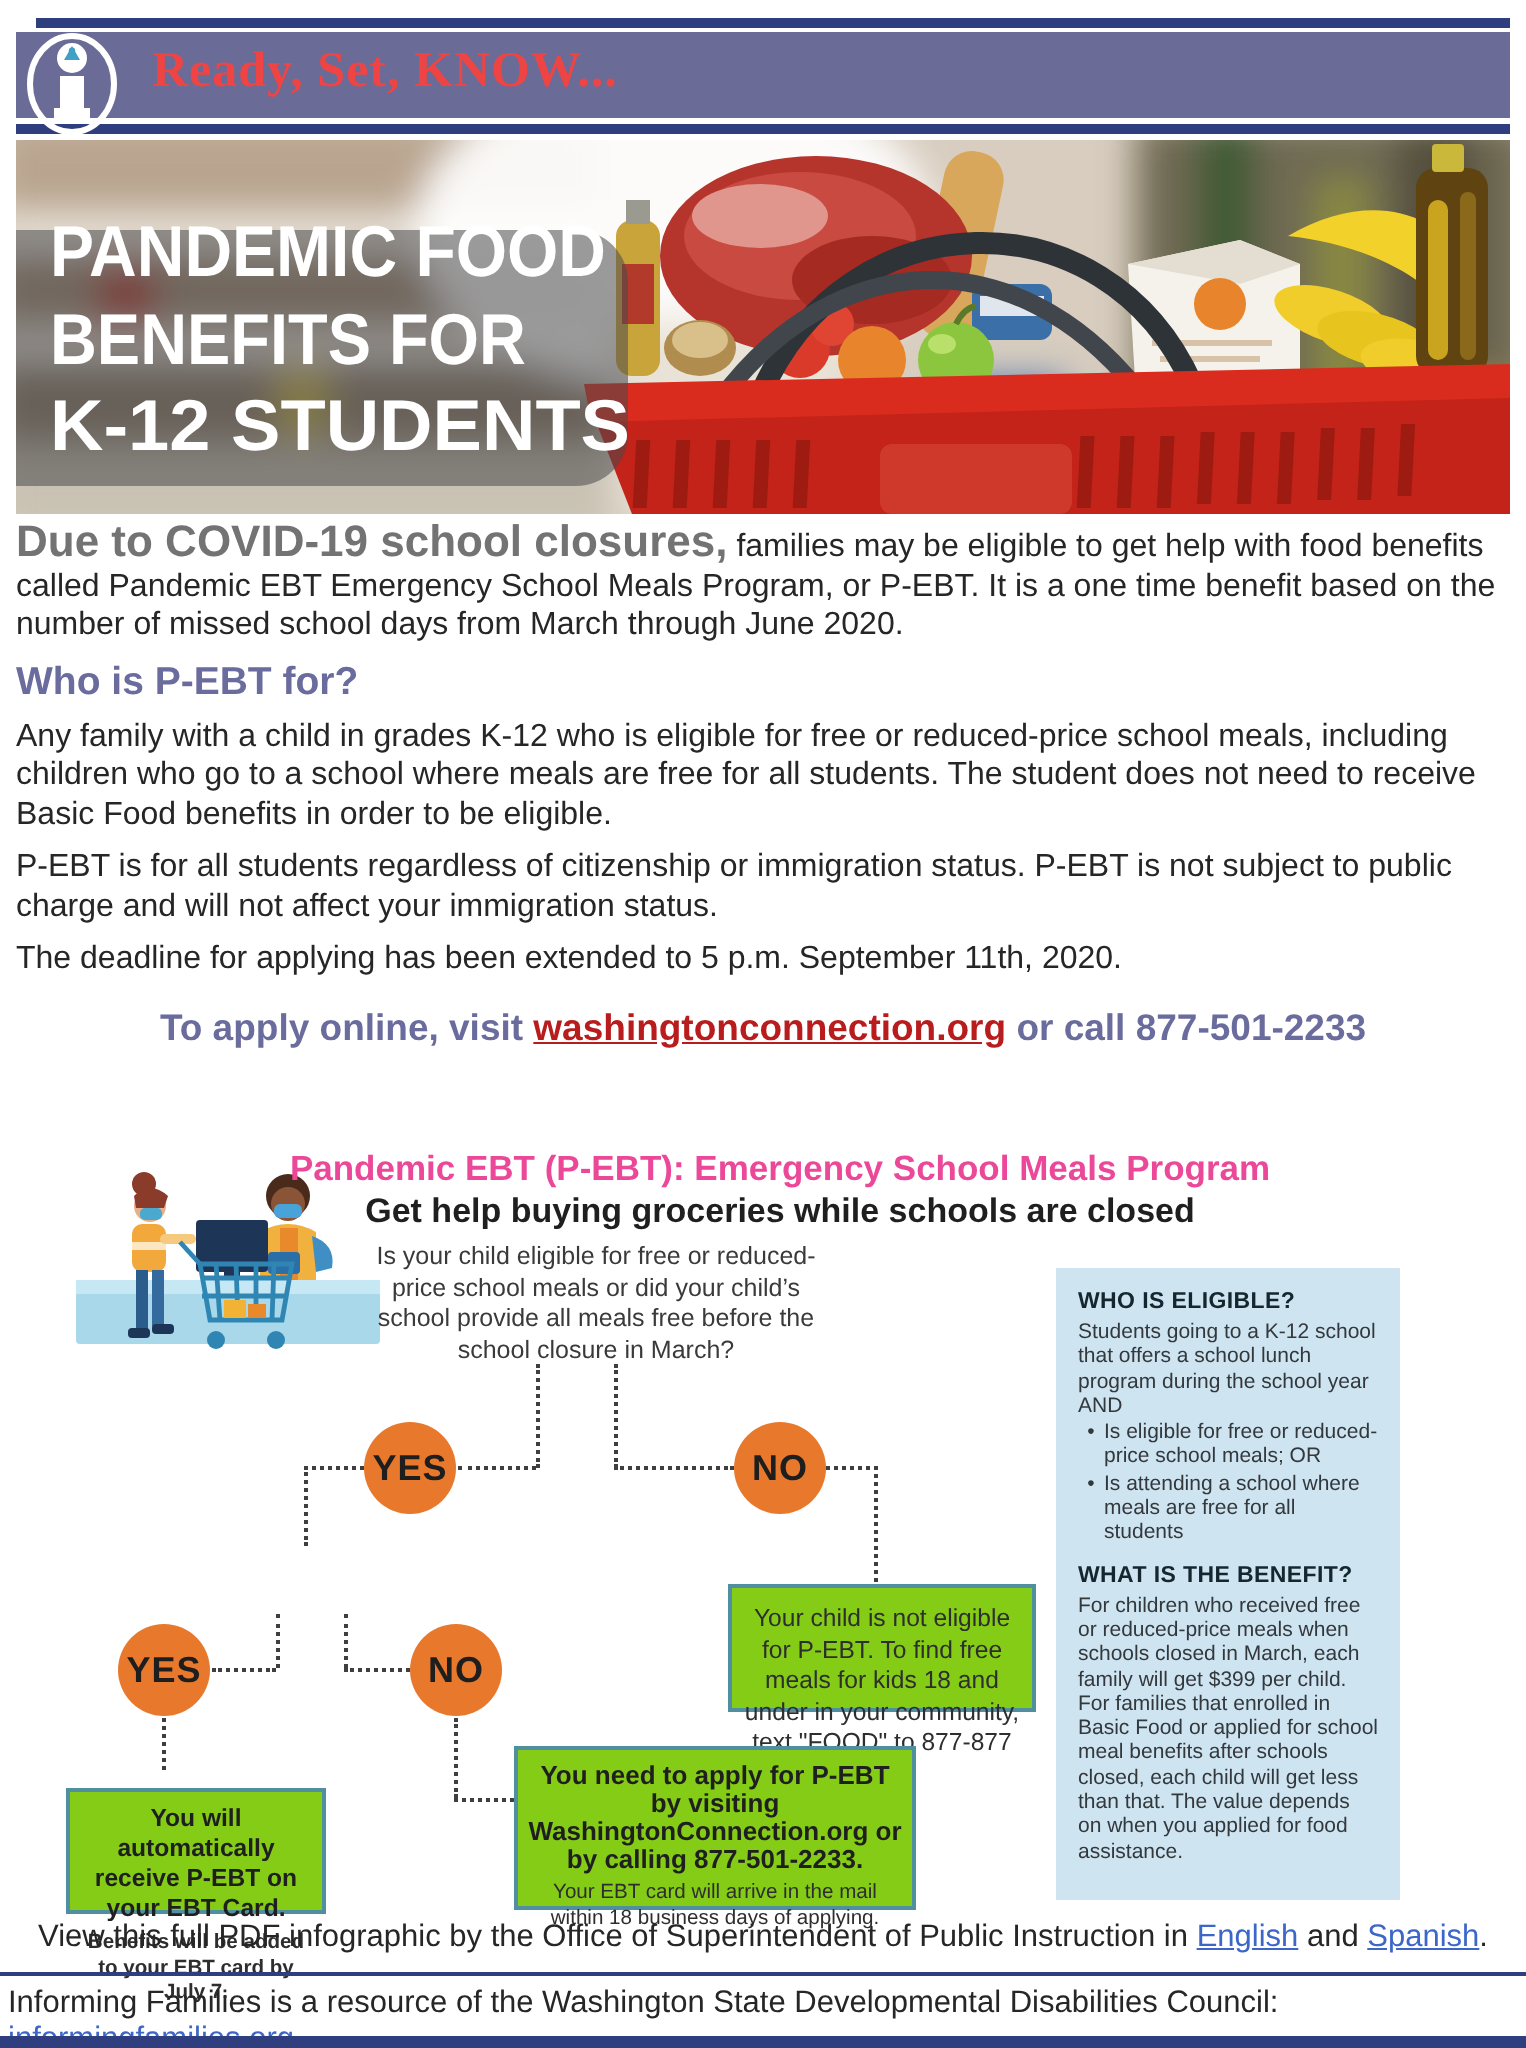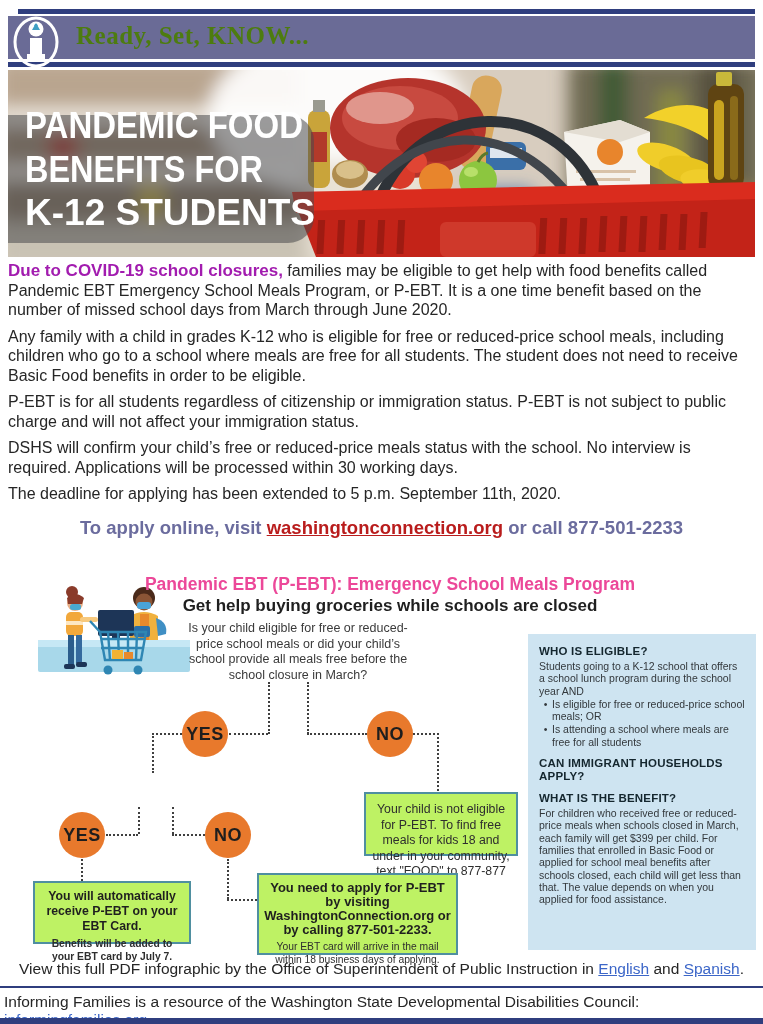--- a/index.html
+++ b/index.html
@@ -5,58 +5,58 @@
   html,body{margin:0;padding:0;background:#ffffff;}
   #page{position:relative;width:763px;height:1024px;background:#fff;overflow:hidden;
         font-family:"Liberation Sans",sans-serif;color:#262626;}
 
   
   .rule{position:absolute;background:#2f3e7e;}
   #rule-top{left:18px;top:9px;width:737px;height:5px;}
   #banner{position:absolute;left:8px;top:16px;width:747px;height:43px;background:#6a6b96;}
   #rule-banner-bottom{left:8px;top:62px;width:747px;height:5px;}
   #banner-title{position:absolute;left:76px;top:22px;font-family:"Liberation Serif",serif;
-      font-weight:bold;font-size:25px;color:#4d7c0f;letter-spacing:.5px;}
+      font-weight:bold;font-size:25px;color:#ef4444;letter-spacing:.5px;}
   #if-icon{position:absolute;left:12px;top:16px;z-index:3;}
 
   
   #hero{position:absolute;left:8px;top:70px;width:747px;height:187px;}
 
   
   #bodytext{position:absolute;left:8px;top:261px;width:747px;}
   #bodytext p{margin:0 0 7px 0;font-size:16px;line-height:19.5px;}
-  .lead{color:#a21caf;font-weight:bold;font-size:17px;}
+  .lead{color:#737373;font-weight:bold;font-size:22px;}
   h2.purple{margin:5px 0 7px 0;font-size:19.5px;line-height:22px;color:#6b6c9e;font-weight:bold;}
   #apply-line{margin-top:13px;text-align:center;font-size:18.5px;font-weight:bold;color:#6b6c9e;}
   #apply-line a{color:#b91c1c;text-decoration:underline;}
 
   
   #infographic{position:absolute;left:0;top:568px;width:763px;height:392px;font-size:12.5px;color:#3a3a3a;}
   #ig-title{position:absolute;left:110px;top:6px;width:560px;text-align:center;
       color:#ec4899;font-weight:bold;font-size:17.5px;line-height:20px;}
   #ig-subtitle{position:absolute;left:110px;top:28px;width:560px;text-align:center;
       color:#1f1f1f;font-weight:bold;font-size:17px;}
   #q1{position:absolute;left:183px;top:53px;width:230px;text-align:center;line-height:15.5px;}
   #q2{position:absolute;left:88px;top:206px;width:144px;text-align:center;line-height:15.5px;}
   .dl{position:absolute;}
   .dl.v{border-left:2px dotted #3f3f3f;width:0;}
   .dl.h{border-top:2px dotted #3f3f3f;height:0;}
   .node{position:absolute;width:46px;height:46px;border-radius:50%;background:#e8792c;
       display:flex;align-items:center;justify-content:center;
       font-weight:bold;font-size:18px;color:#1e1e1e;letter-spacing:.5px;}
-  .fbox{position:absolute;background:#bef264;border:2px solid #4f8fa0;text-align:center;
+  .fbox{position:absolute;background:#84cc16;border:2px solid #4f8fa0;text-align:center;
       padding:6px 5px;box-sizing:border-box;}
   .fbox .main{font-weight:bold;color:#1f1f1f;font-size:12.3px;line-height:15px;}
   .fbox .note{font-weight:bold;color:#2e2e2e;font-size:10.3px;line-height:12.5px;margin-top:4px;}
   #box-apply .main{font-size:13px;line-height:14px;}
   #box-apply .note{font-weight:normal;}
   #box-noteligible{line-height:15.5px;font-size:12.3px;color:#2e2e2e;padding-top:8px;}
 
   
-  #sidebar{position:absolute;left:528px;top:66px;width:228px;height:316px;background:#cee4f1;
+  #sidebar{position:absolute;left:528px;top:66px;width:172px;height:316px;background:#cee4f1;
       box-sizing:border-box;padding:11px 11px;overflow:hidden;
       font-size:10.5px;line-height:12.3px;color:#33383c;}
   #sidebar h4{margin:0 0 2px 0;font-size:11.5px;line-height:13px;color:#14262e;letter-spacing:.2px;}
   #sidebar .sb-sec{margin-bottom:9px;}
   #sidebar p{margin:0;}
   #sidebar ul{margin:1px 0 0 0;padding:0;list-style:none;}
   #sidebar li{display:flex;margin-top:1px;}
   #sidebar .bul{width:13px;flex:0 0 13px;text-align:center;}
 
   
@@ -182,23 +182,23 @@
       <g font-family="Liberation Sans, sans-serif" font-weight="bold" font-size="36" fill="#ffffff">
         <text x="17" y="68" textLength="278" lengthAdjust="spacingAndGlyphs">PANDEMIC FOOD</text>
         <text x="17" y="112" textLength="238" lengthAdjust="spacingAndGlyphs">BENEFITS FOR</text>
         <text x="17" y="155" textLength="290" lengthAdjust="spacingAndGlyphs">K-12 STUDENTS</text>
       </g>
     </g>
   </svg>
 
   <div id="bodytext">
     <p><span class="lead">Due to COVID-19 school closures,</span><span> families may be eligible to get help with food benefits called Pandemic EBT Emergency School Meals Program, or P-EBT. It is a one time benefit based on the number of missed school days from March through June 2020.</span></p>
+    <h2 class="purple">Who is P-EBT for?</h2>
     <p>Any family with a child in grades K-12 who is eligible for free or reduced-price school meals, including children who go to a school where meals are free for all students. The student does not need to receive Basic Food benefits in order to be eligible.</p>
     <p>P-EBT is for all students regardless of citizenship or immigration status. P-EBT is not subject to public charge and will not affect your immigration status.</p>
-    <p>DSHS will confirm your child’s free or reduced-price meals status with the school. No interview is required. Applications will be processed within 30 working days.</p>
     <p>The deadline for applying has been extended to 5 p.m. September 11th, 2020.</p>
     <div id="apply-line"><span>To apply online, visit </span><a href="#">washingtonconnection.org</a><span> or call 877-501-2233</span></div>
   </div>
 
   <div id="infographic">
 
     <svg id="illus" width="178" height="124" viewBox="0 0 178 124">
 
       <g>
         <circle cx="122" cy="24" r="11" fill="#4a2a1a"></circle>
@@ -266,21 +266,21 @@
     <div class="dl v" style="left:227px;top:291px;height:40px"></div>
     <div class="dl h" style="left:227px;top:331px;width:30px"></div>
 
     <div class="node" style="left:182px;top:143px">YES</div>
     <div class="node" style="left:367px;top:143px">NO</div>
     <div class="node" style="left:59px;top:244px">YES</div>
     <div class="node" style="left:205px;top:244px">NO</div>
 
     <div class="fbox" id="box-noteligible" style="left:364px;top:224px;width:154px;height:64px">Your child is not eligible for P-EBT. To find free meals for kids 18 and under in your community, text "FOOD" to 877-877</div>
 
-    <div class="fbox" id="box-auto" style="left:33px;top:313px;width:158px;height:63px">
+    <div class="fbox" id="box-auto" style="left:33px;top:326px;width:130px;height:63px">
       <div class="main">You will automatically receive P-EBT on your EBT Card.</div>
       <div class="note">Benefits will be added to your EBT card by July 7.</div>
     </div>
 
     <div class="fbox" id="box-apply" style="left:257px;top:305px;width:201px;height:82px">
       <div class="main">You need to apply for P-EBT by visiting WashingtonConnection.org or by calling 877-501-2233.</div>
       <div class="note">Your EBT card will arrive in the mail within 18 business days of applying.</div>
     </div>
 
     <aside id="sidebar">
@@ -292,21 +292,20 @@
               <span class="bul">•</span>
               <span>Is eligible for free or reduced-price school meals; OR</span>
             </li>
           <li>
               <span class="bul">•</span>
               <span>Is attending a school where meals are free for all students</span>
             </li>
         </ul>
       </div>
       <div class="sb-sec">
-        <h4>CAN IMMIGRANT HOUSEHOLDS APPLY?</h4>
       </div>
       <div class="sb-sec">
         <h4>WHAT IS THE BENEFIT?</h4>
         <p>For children who received free or reduced-price meals when schools closed in March, each family will get $399 per child. For families that enrolled in Basic Food or applied for school meal benefits after schools closed, each child will get less than that. The value depends on when you applied for food assistance.</p>
       </div>
     </aside>
   </div>
 
   <div id="footer-pdf"><span>View this full PDF infographic by the Office of Superintendent of Public Instruction in </span><a class="blue" href="#">English</a><span> and </span><a class="blue" href="#">Spanish</a><span>.</span></div>
 

